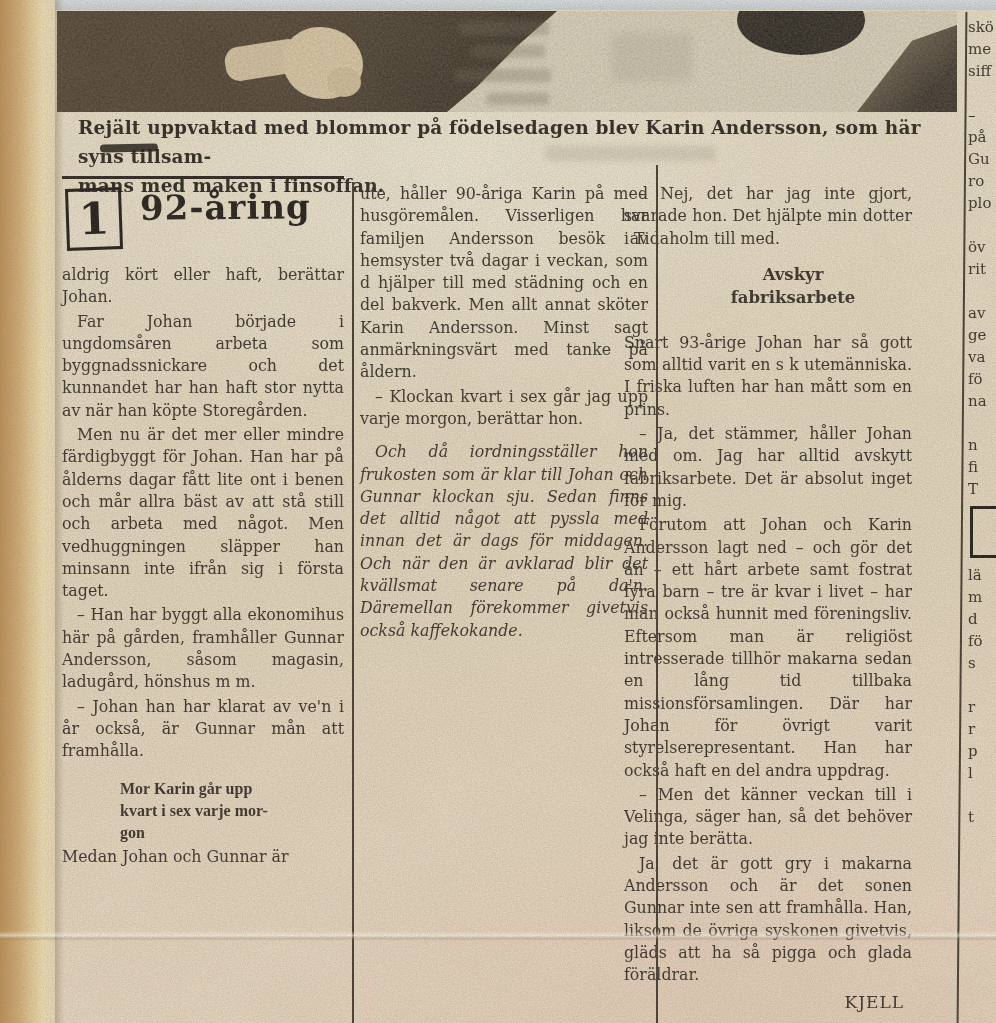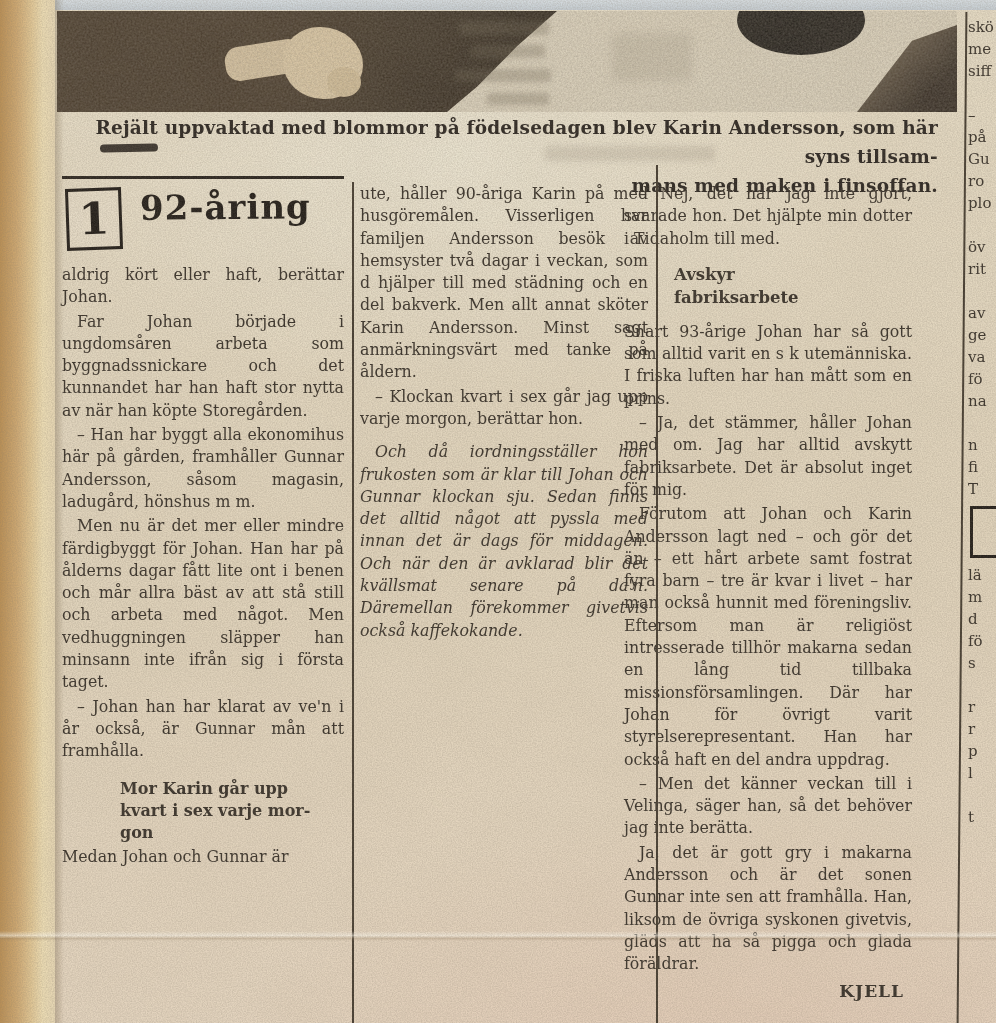--- a/index.html
+++ b/index.html
@@ -28,40 +28,40 @@
   .ph-thumb{position:absolute;left:270px;top:56px;width:34px;height:30px;background:#cfbb97;border-radius:50%;}
   .ph-head{position:absolute;left:680px;top:-26px;width:128px;height:70px;background:#27231e;border-radius:50%;}
   .ph-shoulder{position:absolute;left:800px;top:14px;width:100px;height:87px;
     background:linear-gradient(135deg,#8a7a62,#3a3128 75%);
     clip-path:polygon(100% 0,100% 100%,0 100%,55% 18%);}
   .smear{position:absolute;background:rgba(108,98,80,0.32);filter:blur(2.5px);border-radius:3px;}
   .smear.weak{background:rgba(108,98,80,0.14);filter:blur(4px);}
   .ph-grain{position:absolute;left:0;top:0;}
   
   .caption{position:absolute;left:64px;top:113px;width:860px;padding-left:14px;
-    font-weight:700;font-size:18.5px;line-height:29px;color:#2e2823;letter-spacing:.2px;text-align:right;}
+    font-weight:700;font-size:18.5px;line-height:29px;color:#2e2823;letter-spacing:.2px;}
   .smudge{position:absolute;left:36px;top:31px;width:58px;height:8px;background:#1d1813;
     border-radius:4px;transform:rotate(-1deg);opacity:.85;}
   .cap-ghost{position:absolute;left:545px;top:146px;width:170px;height:15px;
     background:rgba(120,110,92,0.18);filter:blur(3px);}
   
   .col{position:absolute;top:170px;font-size:15.8px;line-height:22.3px;text-align:justify;
     hyphens:auto;}
   .col1{left:62px;width:282px;}
   .col2{left:360px;width:288px;padding-top:13px;}
   .col3{left:624px;width:288px;padding-top:13px;}
   .blk{margin:0 0 2px 0;}
   .p{text-indent:15px;}
   .p-first{text-indent:0;}
   .p-gap{text-indent:15px;margin-top:11px;font-style:italic;}
   .sub1{font-weight:700;font-size:16px;line-height:22px;padding-left:58px;margin-top:15px;
-    white-space:pre-line;text-align:left;}
-  .sub2{font-weight:700;font-size:16.5px;line-height:23px;padding-left:50px;margin:13px 0 12px 0;
-    white-space:pre-line;text-align:left;}
-  .byline{font-weight:700;font-size:17px;text-align:right;padding-right:8px;margin-top:4px;letter-spacing:1px;}
+    white-space:pre-line;text-align:left;font-family:Liberation Serif, serif;}
+  .sub2{font-weight:700;font-size:16.5px;line-height:23px;padding-left:50px;margin:13px 0 23px 0;
+    white-space:pre-line;text-align:center;}
+  .byline{font-weight:400;font-size:17px;text-align:right;padding-right:8px;margin-top:4px;letter-spacing:1px;}
   
   .head-rule{border-top:3.5px solid #2c2620;margin:6px 0 9px 0;}
   .head-row{display:flex;align-items:flex-start;height:76px;}
   .numbox{width:50px;height:56px;border:3.5px solid #241f1a;display:flex;align-items:center;
     justify-content:center;font-weight:700;font-size:44px;color:#241f1a;transform:rotate(-2deg);
     margin-left:4px;background:rgba(255,255,255,0.05);}
   .htitle{font-weight:700;font-size:34px;color:#241f1a;margin:8px 0 0 18px;letter-spacing:1px;
     transform:rotate(-.5deg);}
   
   .vrule{position:absolute;width:2px;background:#463d31;}
@@ -123,22 +123,22 @@
   <div class="col col1">
     <div class="head-rule"></div>
     <div class="head-row">
       <div class="numbox">
         <span>1</span>
       </div>
       <div class="htitle">92-åring</div>
     </div>
   <p class="blk p-first">aldrig kört eller haft, berättar Johan.</p>
       <p class="blk p">Far Johan började i ungdomsåren arbeta som byggnadssnickare och det kunnandet har han haft stor nytta av när han köpte Storegården.</p>
+      <p class="blk p">Men nu är det mer eller mindre färdigbyggt för Johan. Han har på ålderns dagar fått lite ont i benen och mår allra bäst av att stå still och arbeta med något. Men vedhuggningen släpper han minsann inte ifrån sig i första taget.</p>
       <p class="blk p">– Han har byggt alla ekonomihus här på gården, framhåller Gunnar Andersson, såsom magasin, ladugård, hönshus m m.</p>
-      <p class="blk p">Men nu är det mer eller mindre färdigbyggt för Johan. Han har på ålderns dagar fått lite ont i benen och mår allra bäst av att stå still och arbeta med något. Men vedhuggningen släpper han minsann inte ifrån sig i första taget.</p>
       <p class="blk p">– Johan han har klarat av ve'n i år också, är Gunnar mån att framhålla.</p>
       <p class="blk sub1">Mor Karin går upp
 kvart i sex varje mor-
 gon</p>
       <p class="blk p-first">Medan Johan och Gunnar är</p>
     </div>
   <div class="col col2">
       <p class="blk p-first">ute, håller 90-åriga Karin på med husgöremålen. Visserligen har familjen Andersson besök av hemsyster två dagar i veckan, som d hjälper till med städning och en del bakverk. Men allt annat sköter Karin Andersson. Minst sagt anmärkningsvärt med tanke på åldern.</p>
       <p class="blk p">– Klockan kvart i sex går jag upp varje morgon, berättar hon.</p>
       <p class="blk p-gap">Och då iordningsställer hon frukosten som är klar till Johan och Gunnar klockan sju. Sedan finns det alltid något att pyssla med innan det är dags för middagen. Och när den är avklarad blir det kvällsmat senare på da'n. Däremellan förekommer givetvis också kaffekokande.</p>

